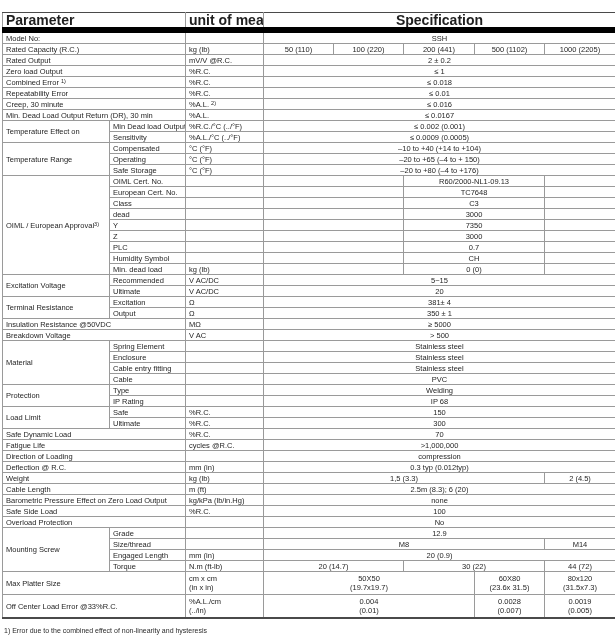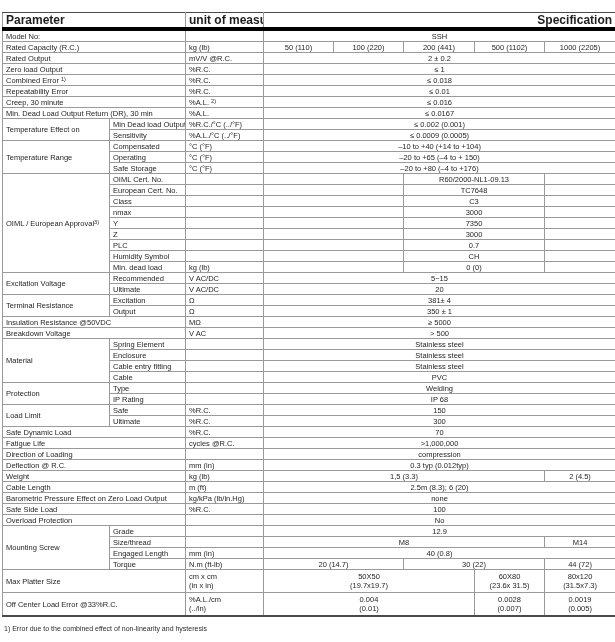--- a/index.html
+++ b/index.html
@@ -12,26 +12,26 @@
     margin:12px 0 0 2px;
     border:1px solid #4a4a4a;border-bottom:2px solid #4a4a4a;
   }
   col.c1{width:107px}col.c2{width:76px}col.c3{width:78px}
   col.c4{width:70px}col.c5{width:70px}col.c6{width:71px}col.c7{width:70px}col.c8{width:71px}
   td{
     border:1px solid #9a9a9a;
     font-size:7.5px;line-height:9px;height:10px;
     padding:0 3px;overflow:hidden;white-space:nowrap;vertical-align:middle;
   }
-  tr.head td{height:14px;font-weight:bold;font-size:12px;border-top:1px solid #4a4a4a;border-bottom:4px solid #000000;}
+  tr.head td{height:14px;font-weight:bold;font-size:14px;border-top:1px solid #4a4a4a;border-bottom:6px solid #000000;}
   tr.sec td{border-top:1.6px solid #4a4a4a;margin-left:20px;}
   td.p{text-align:left;}
   td.u{text-align:left;}
   td.v{text-align:center;}
-  td.c{text-align:right;}
+  td.c{text-align:center;}
   tr.dbl td{height:22px;}
   .sup{font-size:5.5px;vertical-align:top;line-height:6px;}
   #footnote{
     margin:8px 0 0 4px;font-size:7px;color:#2a2a2a;
   }
 </style>
 </head>
 <body>
 
 <table>
@@ -150,21 +150,21 @@
   <td class="v"></td>
 </tr>
 <tr>
   <td class="p">Class</td>
   <td class="u"></td>
   <td colspan="2" class="v"></td>
   <td colspan="2" class="v">C3</td>
   <td class="v"></td>
 </tr>
 <tr>
-  <td class="p">nmax</td>
+  <td class="p">dead</td>
   <td class="u"></td>
   <td colspan="2" class="v"></td>
   <td colspan="2" class="v">3000</td>
   <td class="v"></td>
 </tr>
 <tr>
   <td class="p">Y</td>
   <td class="u"></td>
   <td colspan="2" class="v"></td>
   <td colspan="2" class="v">7350</td>
@@ -337,21 +337,21 @@
 </tr>
 <tr>
   <td class="p">Size/thread</td>
   <td class="u"></td>
   <td colspan="4" class="v">M8</td>
   <td class="v">M14</td>
 </tr>
 <tr>
   <td class="p">Engaged Length</td>
   <td class="u">mm (in)</td>
-  <td colspan="5" class="v">40 (0.8)</td>
+  <td colspan="5" class="v">20 (0.9)</td>
 </tr>
 <tr>
   <td class="p">Torque</td>
   <td class="u">N.m (ft-lb)</td>
   <td colspan="2" class="v">20 (14.7)</td>
   <td colspan="2" class="v">30 (22)</td>
   <td class="v">44 (72)</td>
 </tr>
 
 <tr class="dbl sec">

